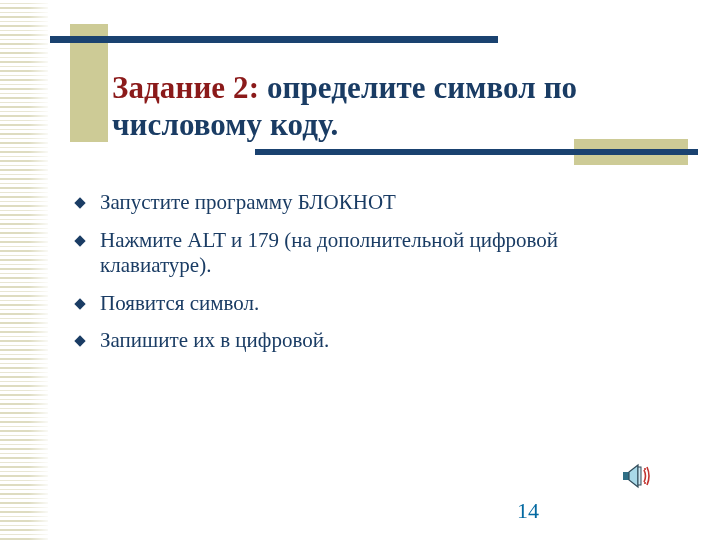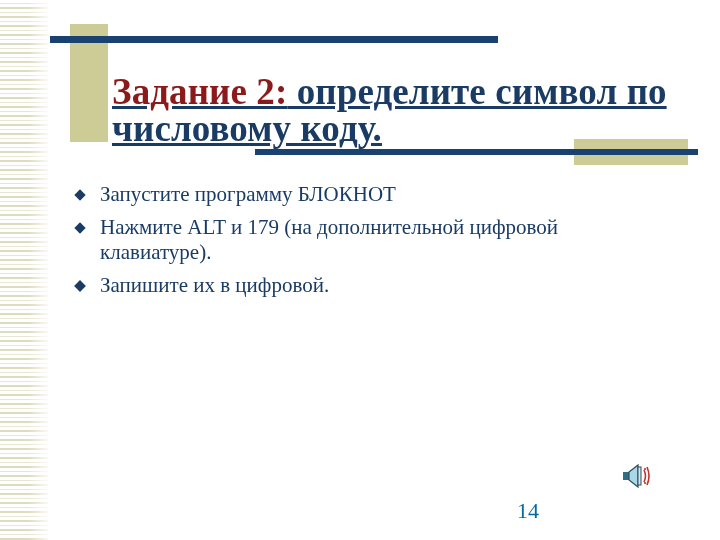--- a/index.html
+++ b/index.html
@@ -89,44 +89,43 @@
     height: 6px;
     background: #1a4270;
   }
 
   
   #slide-title {
     position: absolute;
     left: 112px;
     top: 48px;
     width: 580px;
-    font-size: 37px;
+    font-size: 31px;
     line-height: 37px;
     color: #1a3c64;
     letter-spacing: 0.1px;
-    text-decoration: underline;
   }
   #slide-title .accent {
     color: #8b1a1a;
   }
 
   
   #bullet-list {
     position: absolute;
     left: 74px;
     top: 178px;
     width: 600px;
     margin: 0;
     padding: 0;
     list-style: none;
   }
   #bullet-list li {
     position: relative;
     padding-left: 26px;
-    margin: 4px 0 7px 0;
+    margin: 12px 0 7px 0;
     font-size: 21px;
     line-height: 25.5px;
     color: #1a3c64;
   }
   #bullet-list li .bullet-marker {
     position: absolute;
     left: 2px;
     top: 9px;
     width: 8px;
     height: 8px;
@@ -174,20 +173,21 @@
     <li>
       <span class="bullet-marker"></span>
       <span class="bullet-text">Запустите программу БЛОКНОТ</span>
     </li>
     <li>
       <span class="bullet-marker"></span>
       <span class="bullet-text">Нажмите ALT и 179 (на дополнительной цифровой клавиатуре).</span>
     </li>
     <li>
       <span class="bullet-marker"></span>
+      <span class="bullet-text">Появится символ.</span>
     </li>
     <li>
       <span class="bullet-marker"></span>
       <span class="bullet-text">Запишите их в цифровой.</span>
     </li>
   </ul>
 
   <div id="sound-icon">
     <svg width="34" height="30" viewBox="0 0 34 30" xmlns="http://www.w3.org/2000/svg">
       <rect x="2" y="11" width="6" height="8" fill="#2f6f86"></rect>

